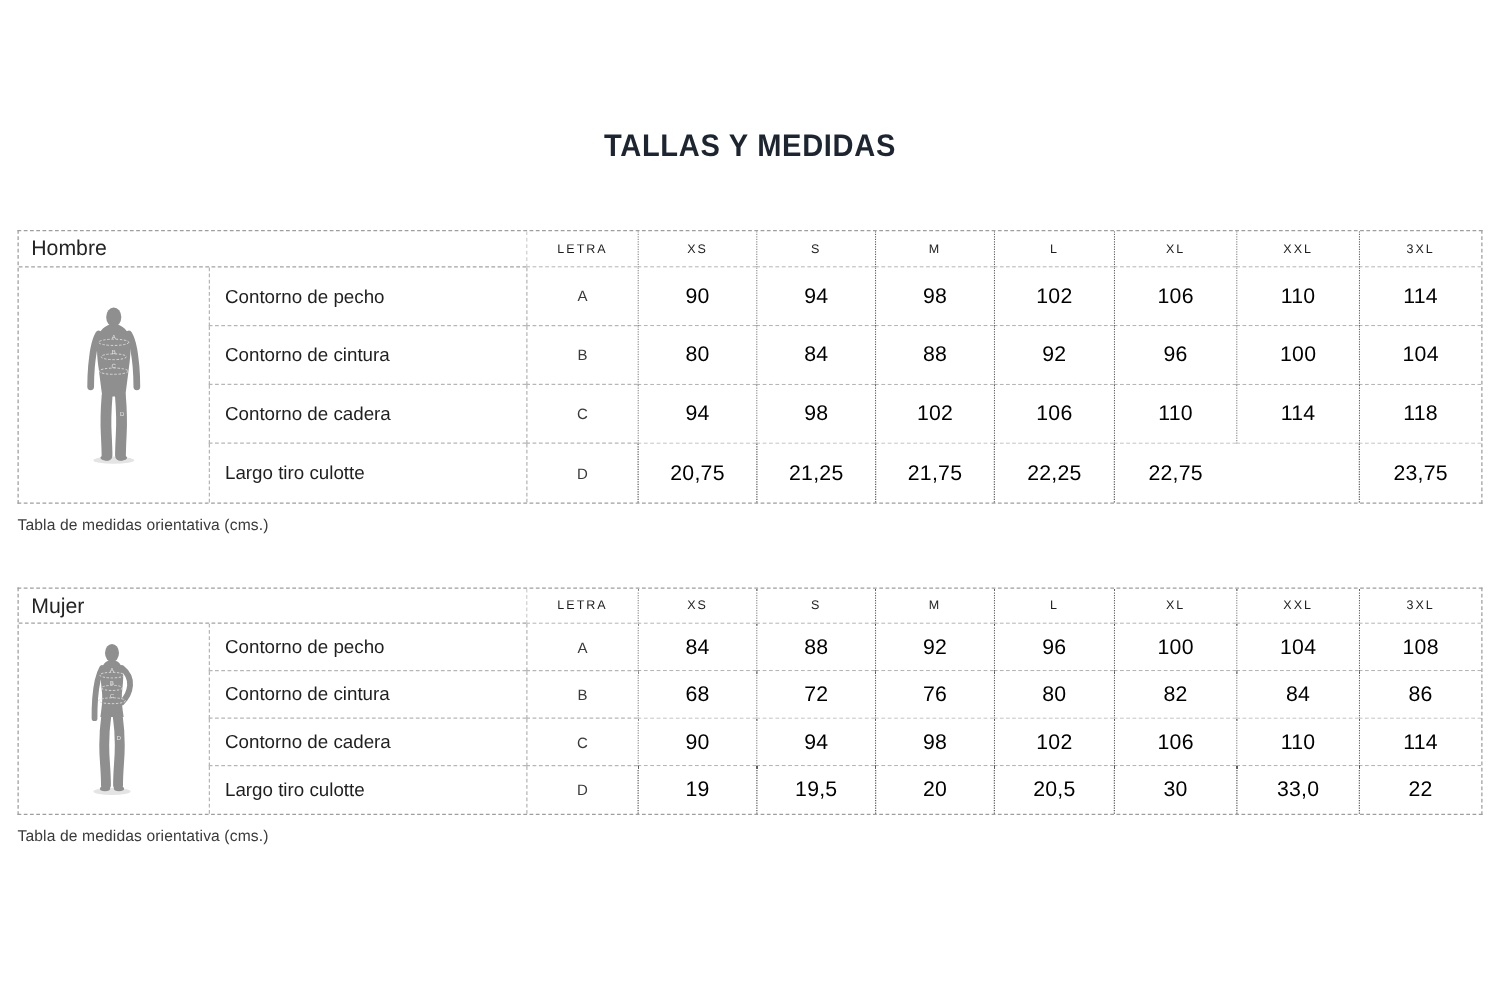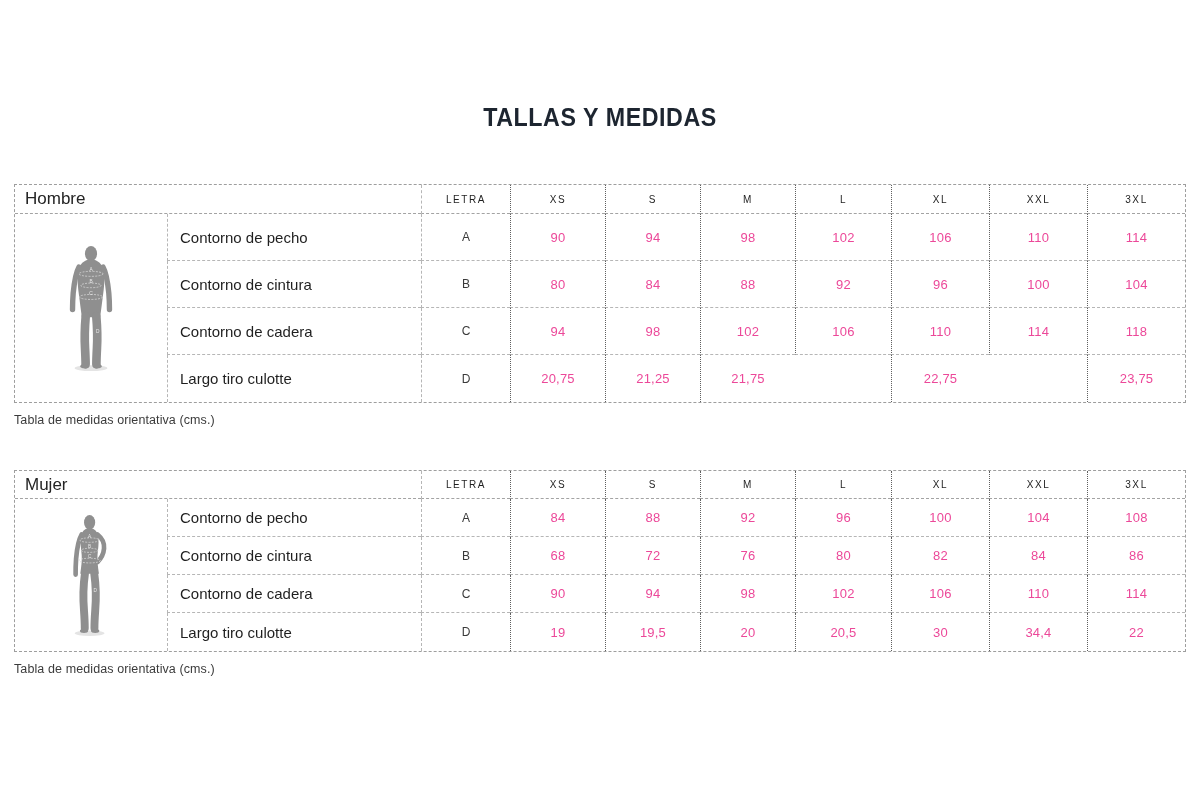--- a/index.html
+++ b/index.html
@@ -52,21 +52,21 @@
     padding-left:12px;
     font-size:15px;color:#1f1f1f;
     white-space:nowrap;overflow:hidden;
   }
   .letter-cell{
     justify-content:center;
     font-size:12px;color:#3a3a3a;
   }
   .value-cell{
     justify-content:center;
-    font-size:13px;color:#ec4899;
+    font-size:17px;color:#000000;
     letter-spacing:0.2px;
   }
 
   
   .bl-light{border-left:1px dashed #b6b6b6;}
   .bl-dark{border-left:1px dotted #5f5f5f;}
   .bb-light{border-bottom:1px dashed #b6b6b6;}
   .bb-mid{border-bottom:1px dashed #a3a3a3;}
 
   .footnote{
@@ -145,20 +145,21 @@
       <div class="cell value-cell bl-dark bb-light" style="grid-area: 4 / 6;">102</div>
       <div class="cell value-cell bl-dark bb-light" style="grid-area: 4 / 7;">106</div>
       <div class="cell value-cell bl-dark bb-light" style="grid-area: 4 / 8;">110</div>
       <div class="cell value-cell bl-dark bb-light" style="grid-area: 4 / 9;">114</div>
       <div class="cell value-cell bl-dark bb-light" style="grid-area: 4 / 10;">118</div>
       <div class="cell label-cell bl-light" style="grid-area: 5 / 2;">Largo tiro culotte</div>
       <div class="cell letter-cell bl-light" style="grid-area: 5 / 3;">D</div>
       <div class="cell value-cell bl-dark" style="grid-area: 5 / 4;">20,75</div>
       <div class="cell value-cell bl-dark" style="grid-area: 5 / 5;">21,25</div>
       <div class="cell value-cell bl-dark" style="grid-area: 5 / 6;">21,75</div>
+      <div class="cell value-cell bl-dark" style="grid-area: 5 / 7;">22,25</div>
       <div class="cell value-cell bl-dark" style="grid-area: 5 / 8;">22,75</div>
       <div class="cell value-cell bl-dark" style="grid-area: 5 / 10;">23,75</div>
     </div>
   <p class="footnote">Tabla de medidas orientativa (cms.)</p>
 </section>
 
 <section class="table-section sec-mujer">
   <div class="size-table t-mujer">
     <div class="cell group-cell bb-mid">Mujer</div>
     <div class="cell figure-cell">
@@ -224,17 +225,17 @@
       <div class="cell value-cell bl-dark bb-light" style="grid-area: 4 / 8;">106</div>
       <div class="cell value-cell bl-dark bb-light" style="grid-area: 4 / 9;">110</div>
       <div class="cell value-cell bl-dark bb-light" style="grid-area: 4 / 10;">114</div>
       <div class="cell label-cell bl-light" style="grid-area: 5 / 2;">Largo tiro culotte</div>
       <div class="cell letter-cell bl-light" style="grid-area: 5 / 3;">D</div>
       <div class="cell value-cell bl-dark" style="grid-area: 5 / 4;">19</div>
       <div class="cell value-cell bl-dark" style="grid-area: 5 / 5;">19,5</div>
       <div class="cell value-cell bl-dark" style="grid-area: 5 / 6;">20</div>
       <div class="cell value-cell bl-dark" style="grid-area: 5 / 7;">20,5</div>
       <div class="cell value-cell bl-dark" style="grid-area: 5 / 8;">30</div>
-      <div class="cell value-cell bl-dark" style="grid-area: 5 / 9;">34,4</div>
+      <div class="cell value-cell bl-dark" style="grid-area: 5 / 9;">33,0</div>
       <div class="cell value-cell bl-dark" style="grid-area: 5 / 10;">22</div>
     </div>
   <p class="footnote">Tabla de medidas orientativa (cms.)</p>
 </section>
 
 </body></html>

